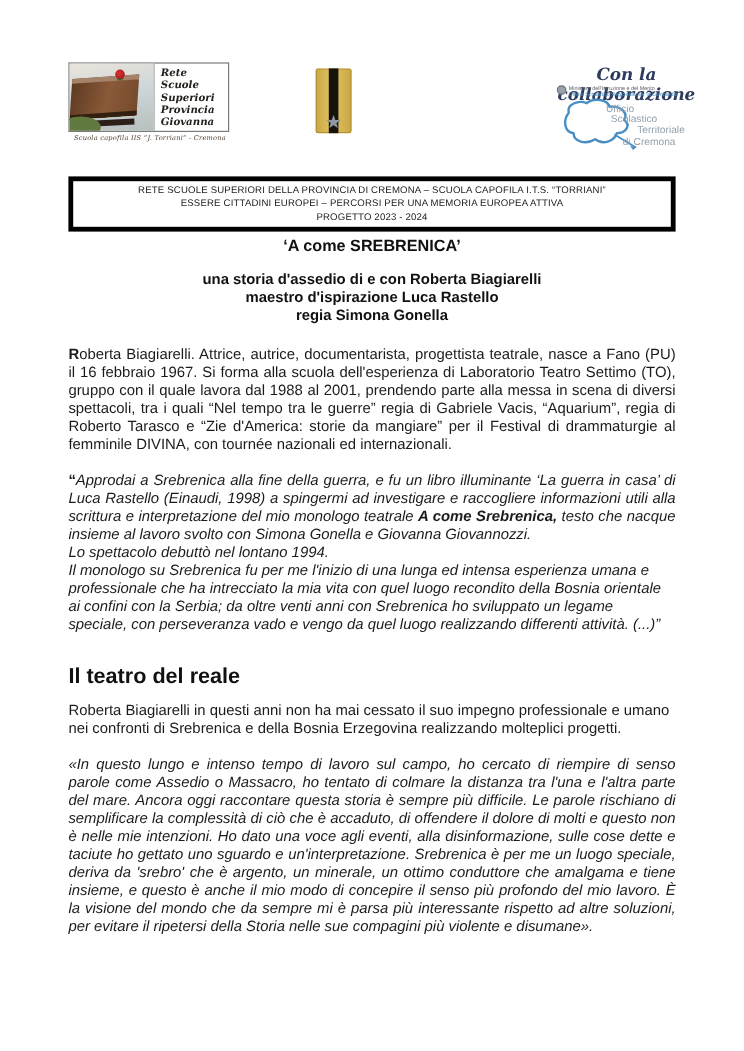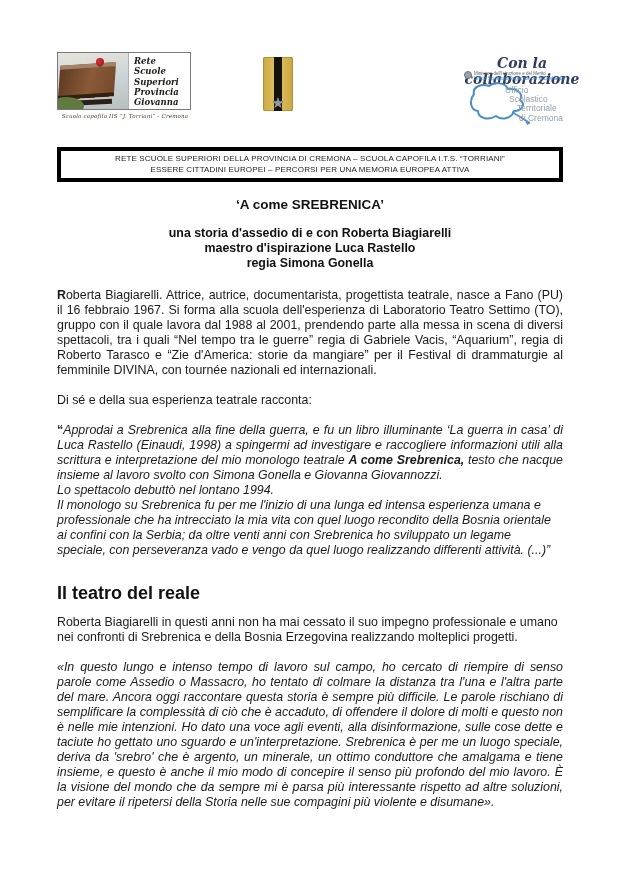--- a/index.html
+++ b/index.html
@@ -65,21 +65,21 @@
   .emblem { width:6px; height:6px; border-radius:50%; background:#9aa2aa; border:1px solid #6c7680; flex:none; }
   .ministry-lines div { font-size:4.5px; line-height:5.2px; white-space:nowrap; }
   .m1 { color:#5a5f66; }
   .m2 { color:#4a8fc0; }
   .map-svg { position:absolute; left:462px; top:78px; }
   .ust-text {
     position:absolute; left:505px; top:86px;
     color:#92a0ad; font-weight:400; font-size:8.5px; line-height:9.2px;
   }
   .ust-text div:nth-child(2){ margin-left:4px; }
-  .ust-text div:nth-child(3){ margin-left:12px; }
+  .ust-text div:nth-child(3){ margin-left:26px; }
   .ust-text div:nth-child(4){ margin-left:14px; }
 
   
   .banner {
     position:absolute; left:57px; top:147px; width:506px; box-sizing:border-box;
     border:4px solid #000; background:#fff; text-align:center; padding:2px 20px 3px;
   }
   .banner div { font-size:8px; line-height:11px; color:#1c1c1c; letter-spacing:0.15px; white-space:nowrap; }
 
   
@@ -140,34 +140,34 @@
   <div class="ust-text">
     <div>Ufficio</div>
     <div>Scolastico</div>
     <div>Territoriale</div>
     <div>di Cremona</div>
   </div>
 
   <div class="banner">
     <div>RETE SCUOLE SUPERIORI DELLA PROVINCIA DI CREMONA – SCUOLA CAPOFILA I.T.S. “TORRIANI”</div>
     <div>ESSERE CITTADINI EUROPEI – PERCORSI PER UNA MEMORIA EUROPEA ATTIVA</div>
+    <div>PROGETTO 2023 - 2024</div>
   </div>
 
   <div class="doc-main">
     <div class="doc-title">‘A come SREBRENICA’</div>
 
     <div class="credits">
       <div>una storia d'assedio di e con Roberta Biagiarelli</div>
       <div>maestro d'ispirazione Luca Rastello</div>
       <div>regia Simona Gonella</div>
     </div>
 
     <p class="justify"><span class="lead-cap">R</span><span>oberta Biagiarelli. Attrice, autrice, documentarista, progettista teatrale, nasce a Fano (PU) il 16 febbraio 1967. Si forma alla scuola dell'esperienza di Laboratorio Teatro Settimo (TO), gruppo con il quale lavora dal 1988 al 2001, prendendo parte alla messa in scena di diversi spettacoli, tra i quali “Nel tempo tra le guerre” regia di Gabriele Vacis, “Aquarium”, regia di Roberto Tarasco e “Zie d'America: storie da mangiare” per il Festival di drammaturgie al femminile DIVINA, con tournée nazionali ed internazionali.</span></p>
 
-    <p>Di sé e della sua esperienza teatrale racconta:</p>
 
     <div class="quote-block">
       <p class="justify"><span class="q-open">“</span><span>Approdai a Srebrenica alla fine della guerra, e fu un libro illuminante ‘La guerra in casa’ di Luca Rastello (Einaudi, 1998) a spingermi ad investigare e raccogliere informazioni utili alla scrittura e interpretazione del mio monologo teatrale </span><span class="q-bold">A come Srebrenica,</span><span> testo che nacque insieme al lavoro svolto con Simona Gonella e Giovanna Giovannozzi.</span></p>
       <p>Lo spettacolo debuttò nel lontano 1994.</p>
       <p>Il monologo su Srebrenica fu per me l'inizio di una lunga ed intensa esperienza umana e professionale che ha intrecciato la mia vita con quel luogo recondito della Bosnia orientale ai confini con la Serbia; da oltre venti anni con Srebrenica ho sviluppato un legame speciale, con perseveranza vado e vengo da quel luogo realizzando differenti attività. (...)”</p>
     </div>
 
     <div class="section-h">Il teatro del reale</div>
 
     <p>Roberta Biagiarelli in questi anni non ha mai cessato il suo impegno professionale e umano nei confronti di Srebrenica e della Bosnia Erzegovina realizzando molteplici progetti.</p>

